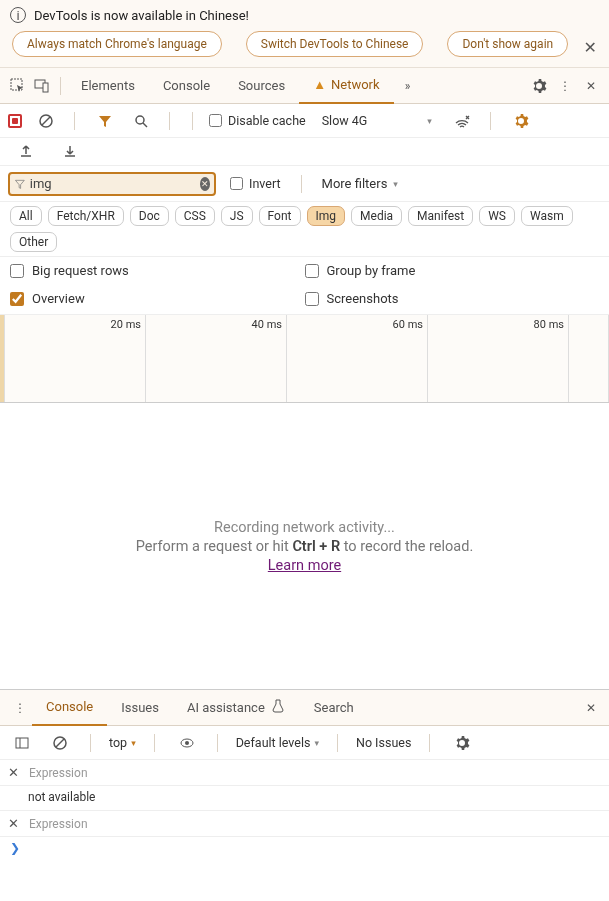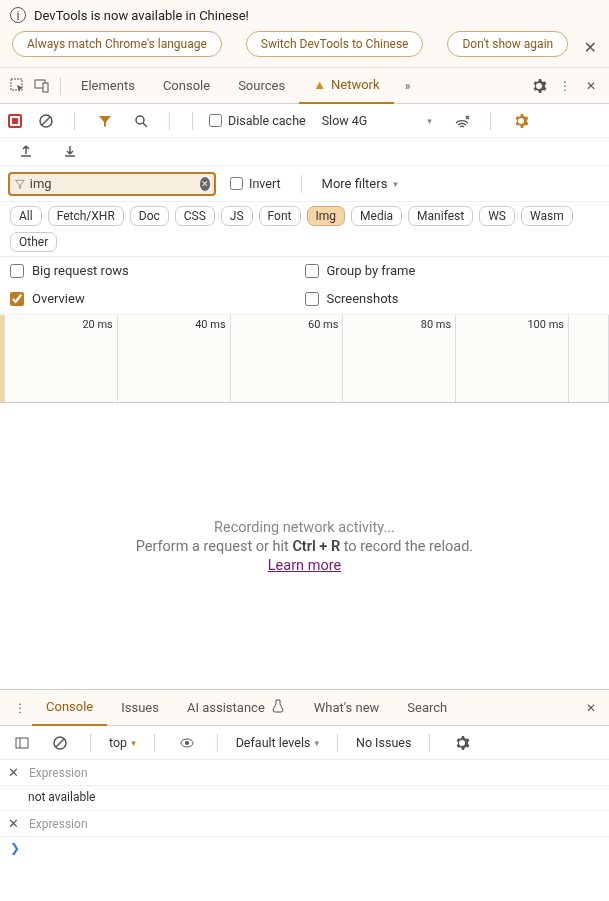--- a/index.html
+++ b/index.html
@@ -248,23 +248,20 @@
     </div>
   <div class="timeline-slot">
       <span class="timeline-label">40 ms</span>
     </div>
   <div class="timeline-slot">
       <span class="timeline-label">60 ms</span>
     </div>
   <div class="timeline-slot">
       <span class="timeline-label">80 ms</span>
     </div>
-  <div class="timeline-slot">
-      <span class="timeline-label">100 ms</span>
-    </div>
   <div class="timeline-slot" style="flex:0 0 40px;"></div>
 </div>
 
 <div class="empty-state">
   <div>Recording network activity...</div>
   <div class="hint">
     <span>Perform a request or hit </span><b>Ctrl + R</b><span> to record the reload.</span>
   </div>
   <a class="learn-link">Learn more</a>
 </div>
@@ -275,21 +272,20 @@
     <div class="drawer-tab active">Console</div>
     <div class="drawer-tab">Issues</div>
     <div class="drawer-tab">
       <span>AI assistance</span>
       <span>
         <svg viewBox="0 0 16 16">
             <path d="M6 2h4v4l3 6a2 2 0 01-2 2H5a2 2 0 01-2-2l3-6z" fill="none" stroke="#555"></path>
           </svg>
       </span>
     </div>
-    <div class="drawer-tab">What's new</div>
     <div class="drawer-tab">Search</div>
     <div class="spacer"></div>
     <div class="toolbar-icon">✕</div>
   </div>
 
   <div class="console-toolbar">
     <div class="toolbar-icon">
       <svg viewBox="0 0 16 16">
           <rect x="2" y="3" width="12" height="10" fill="none" stroke="#555"></rect>
           <line x1="6" y1="3" x2="6" y2="13" stroke="#555"></line>

